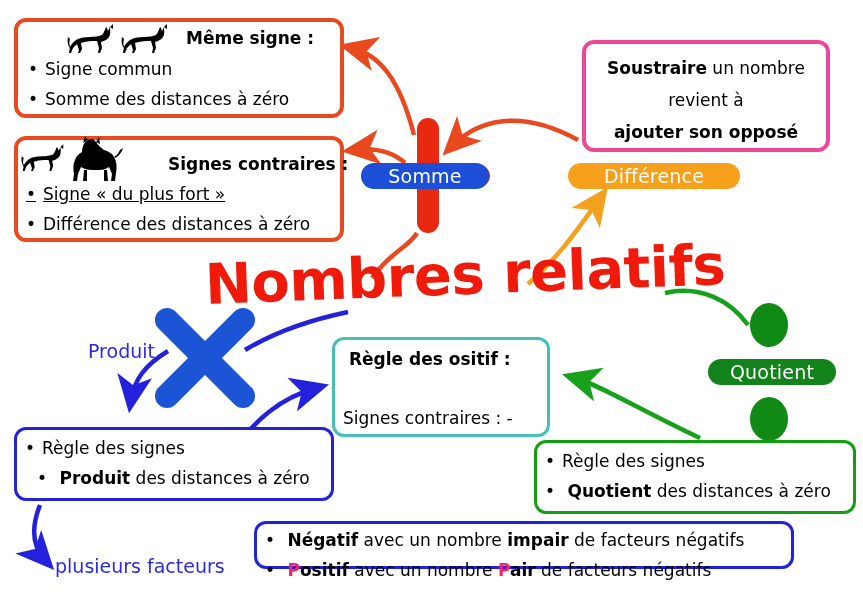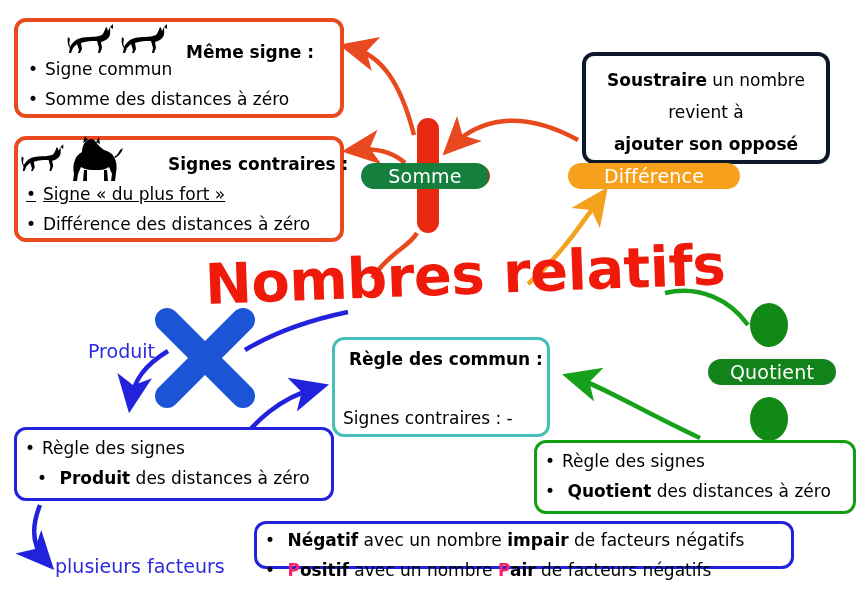--- a/index.html
+++ b/index.html
@@ -26,23 +26,22 @@
     position: absolute;
     background: #ffffff;
     box-sizing: border-box;
   }
   
   .box-orange-red {
     border: 4px solid #E8491F;
     border-radius: 12px;
   }
   .box-amber {
-    border: 4px solid #0f172a;
-    border-radius: 12px;
-    margin-top: 12px;
+    border: 4px solid #ec4899;
+    border-radius: 12px;
   }
   .box-teal {
     border: 3px solid #45BFBA;
     border-radius: 12px;
   }
   .box-blue {
     border: 3px solid #2222DD;
     border-radius: 12px;
   }
   .box-green {
@@ -74,21 +73,21 @@
     position: absolute;
     border-radius: 999px;
     color: #ffffff;
     font-size: 19px;
     display: flex;
     align-items: center;
     justify-content: center;
     letter-spacing: .2px;
     box-sizing: border-box;
   }
-  .pill-red    { background: #15803d; align-items: center; }
+  .pill-red    { background: #1d4ed8; align-items: center; }
   .pill-orange { background: #F7A01B; }
   .pill-green  { background: #12831B; }
 
   
   #title {
     position: absolute;
     left: 205px;
     top: 252px;
     font-family: "DejaVu Sans", sans-serif;
     font-size: 56px;
@@ -180,21 +179,21 @@
       <path fill="#000" d="M4,24 C2,22 1,17 2,13 L4,15 C3,18 3,22 5,24 Z"></path>
     </svg>
     <svg class="animal" style="left:102px; top:2px;" width="50" height="32" viewBox="0 0 50 32">
       <path fill="#000" d="M40,3 C40,3 38,9 36,11 C33,12 29,13 24,13 C18,13 13,14 10,16
         C7,18 5,21 4,23 L3,29 L5,29 L7,24 L11,20 L13,26 L12,29 L14,29 L16,25 L15,19
         C18,18 22,17 26,17 L31,17 L33,24 L32,29 L34,29 L36,24 L35,18 C38,17 41,16 43,13
         C45,10 44,6 44,3 L42,7 L41,4 Z"></path>
       <path fill="#000" d="M44,3 L47,0 L47,5 Z"></path>
       <path fill="#000" d="M4,24 C2,22 1,17 2,13 L4,15 C3,18 3,22 5,24 Z"></path>
     </svg>
-    <div class="hdr" style="position:absolute; left:168px; top:20px;">Même signe  :</div>
+    <div class="hdr" style="position:absolute; left:168px; top:6px;">Même signe  :</div>
     <div class="line bullet" style="position:absolute; left:10px; top:37px;">Signe commun</div>
     <div class="line bullet" style="position:absolute; left:10px; top:67px;">Somme des distances à zéro</div>
   </div>
 
   <div class="box box-orange-red" style="left:14px; top:136px; width:330px; height:106px;">
     <svg class="animal" style="left:2px; top:3px;" width="46" height="32" viewBox="0 0 50 32">
       <path fill="#000" d="M40,3 C40,3 38,9 36,11 C33,12 29,13 24,13 C18,13 13,14 10,16
         C7,18 5,21 4,23 L3,29 L5,29 L7,24 L11,20 L13,26 L12,29 L14,29 L16,25 L15,19
         C18,18 22,17 26,17 L31,17 L33,24 L32,29 L34,29 L36,24 L35,18 C38,17 41,16 43,13
         C45,10 44,6 44,3 L42,7 L41,4 Z"></path>
@@ -234,21 +233,21 @@
   <div class="pill pill-green" style="left:708px; top:359px; width:128px; height:26px;">
     <span>Quotient</span>
   </div>
 
   <div id="title">Nombres relatifs</div>
 
   <div class="blue-label" style="left:88px; top:340px;">Produit</div>
   <div class="blue-label" style="left:55px; top:555px;">plusieurs facteurs</div>
 
   <div class="box box-teal" style="left:332px; top:337px; width:218px; height:100px;">
-    <div class="hdr" style="position:absolute; left:14px; top:9px;">Règle des commun  :</div>
+    <div class="hdr" style="position:absolute; left:14px; top:9px;">Règle des ositif  :</div>
     <div class="line" style="position:absolute; left:8px; top:68px;">Signes contraires  : -</div>
   </div>
 
   <div class="box box-blue" style="left:14px; top:427px; width:320px; height:74px;">
     <div class="line bullet" style="position:absolute; left:8px; top:8px;">Règle des signes</div>
     <div class="line bullet" style="position:absolute; left:20px; top:38px;">
       <span class="b">Produit</span><span> des distances à zéro</span>
     </div>
   </div>
 

